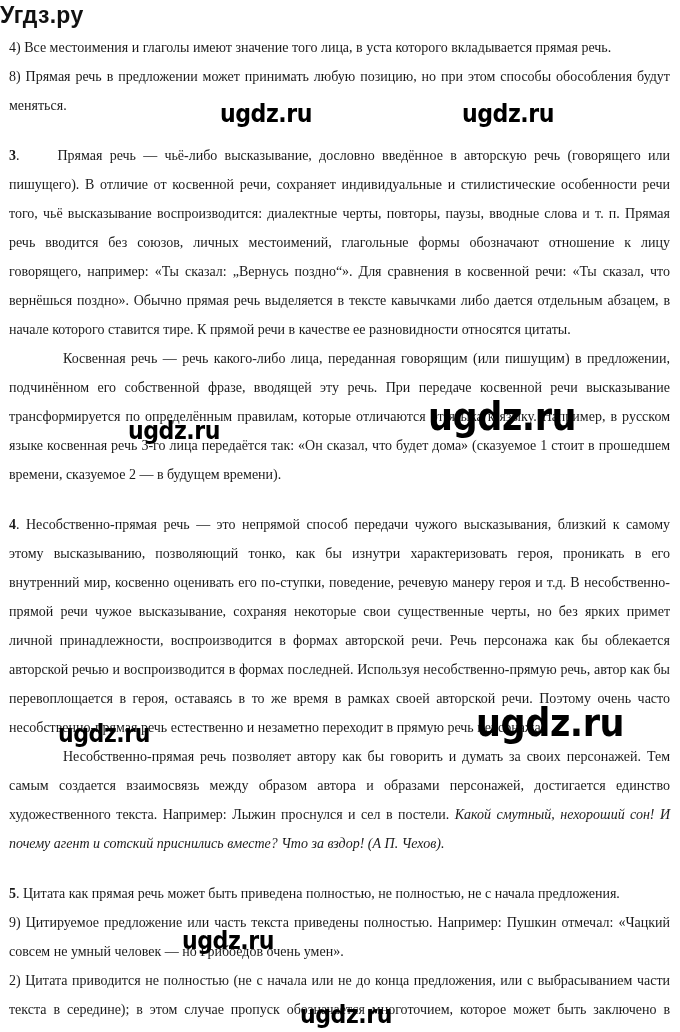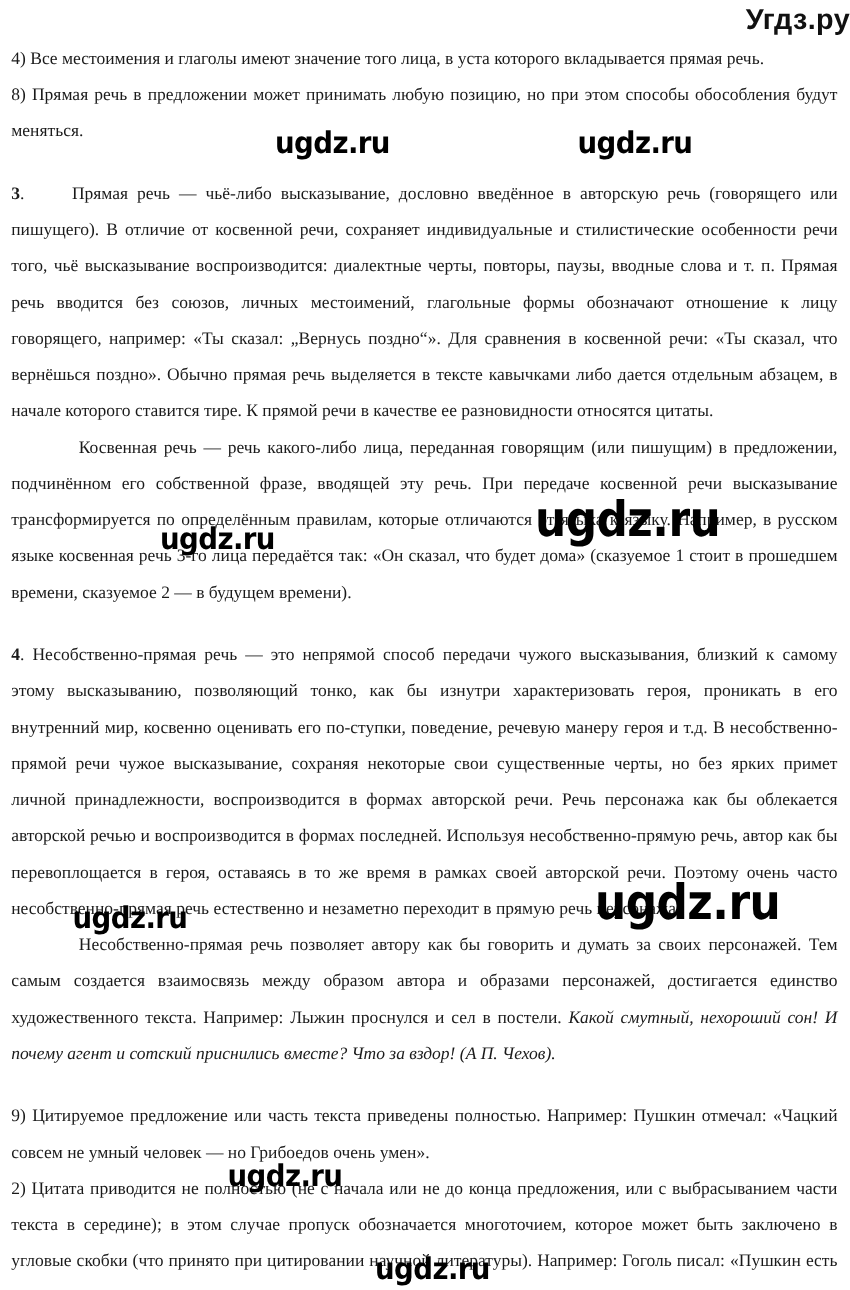--- a/index.html
+++ b/index.html
@@ -1,21 +1,21 @@
 <!DOCTYPE html>
 <html><head>
 <meta charset="utf-8">
 <style>
   html, body { margin: 0; padding: 0; background: #ffffff; }
   body {
     width: 680px; height: 1032px; position: relative; overflow: hidden;
     font-family: "Liberation Serif", serif; color: #1a1a1a;
   }
   .site-title {
-    position: absolute; left: 0; right: 0; top: 2px; text-align: right;
+    position: absolute; left: 0; right: 0; top: 2px; text-align: left;
     font-family: "Liberation Sans", sans-serif; font-weight: bold;
     font-size: 23px; letter-spacing: 0.3px; color: #111;
   }
   .page {
     position: absolute; left: 9px; width: 661px; top: 33px;
     font-size: 14px; line-height: 29px; text-align: justify;
   }
   .page p { margin: 0; }
   .indent { text-indent: 54px; }
   .num { font-weight: bold; }
@@ -43,20 +43,21 @@
   <p><span class="num">3</span>.<span class="tab"></span><span>Прямая речь — чьё-либо высказывание, дословно введённое в авторскую речь (говорящего или пишущего). В отличие от косвенной речи, сохраняет индивидуальные и стилистические особенности речи того, чьё высказывание воспроизводится: диалектные черты, повторы, паузы, вводные слова и т. п. Прямая речь вводится без союзов, личных местоимений, глагольные формы обозначают отношение к лицу говорящего, например: «Ты сказал: „Вернусь поздно“». Для сравнения в косвенной речи: «Ты сказал, что вернёшься поздно». Обычно прямая речь выделяется в тексте кавычками либо дается отдельным абзацем, в начале которого ставится тире. К прямой речи в качестве ее разновидности относятся цитаты.</span></p>
   <p class="indent">Косвенная речь — речь какого-либо лица, переданная говорящим (или пишущим) в предложении, подчинённом его собственной фразе, вводящей эту речь. При передаче косвенной речи высказывание трансформируется по определённым правилам, которые отличаются от языка к языку. Например, в русском языке косвенная речь 3-го лица передаётся так: «Он сказал, что будет дома» (сказуемое 1 стоит в прошедшем времени, сказуемое 2 — в будущем времени).</p>
 
   <div class="gap-section"></div>
 
   <p><span class="num">4</span><span>. Несобственно-прямая речь — это непрямой способ передачи чужого высказывания, близкий к самому этому высказыванию, позволяющий тонко, как бы изнутри характеризовать героя, проникать в его внутренний мир, косвенно оценивать его по-ступки, поведение, речевую манеру героя и т.д. В несобственно-прямой речи чужое высказывание, сохраняя некоторые свои существенные черты, но без ярких примет личной принадлежности, воспроизводится в формах авторской речи. Речь персонажа как бы облекается авторской речью и воспроизводится в формах последней. Используя несобственно-прямую речь, автор как бы перевоплощается в героя, оставаясь в то же время в рамках своей авторской речи. Поэтому очень часто несобственно-прямая речь естественно и незаметно переходит в прямую речь персонажа.</span></p>
   <p class="indent"><span>Несобственно-прямая речь позволяет автору как бы говорить и думать за своих персонажей. Тем самым создается взаимосвязь между образом автора и образами персонажей, достигается единство художественного текста. Например: Лыжин проснулся и сел в постели. </span><span class="it">Какой смутный, нехороший сон! И почему агент и сотский приснились вместе? Что за вздор! (А П. Чехов).</span></p>
 
   <div class="gap-section"></div>
 
+  <p><span class="num">5</span><span>. Цитата как прямая речь может быть приведена полностью, не полностью, не с начала предложения.</span></p>
   <p>9) Цитируемое предложение или часть текста приведены полностью. Например: Пушкин отмечал: «Чацкий совсем не умный человек — но Грибоедов очень умен».</p>
   <p>2) Цитата приводится не полностью (не с начала или не до конца предложения, или с выбрасыванием части текста в середине); в этом случае пропуск обозначается многоточием, которое может быть заключено в угловые скобки (что принято при цитировании научной литературы). Например: Гоголь писал: «Пушкин есть явление чрезвычайное... это русский человек в его развитии, в каком он, может быть, явится через двести лет».</p>
   <p>6) Цитата может быть приведена не с начала предложения. Например: Писарев писал: «...красота языка заключается в его ясности и выразительности». Или «...Красота языка заключается в его ясности и выразительности», — писал Писарев.</p>
 </div>
 
 <div class="wm wm-s" style="left:220px; top:102px;">ugdz.ru</div>
 <div class="wm wm-s" style="left:462px; top:102px;">ugdz.ru</div>
 <div class="wm wm-l" style="left:428px; top:397px;">ugdz.ru</div>
 <div class="wm wm-s" style="left:128px; top:419px;">ugdz.ru</div>
 <div class="wm wm-l" style="left:476px; top:703px;">ugdz.ru</div>

